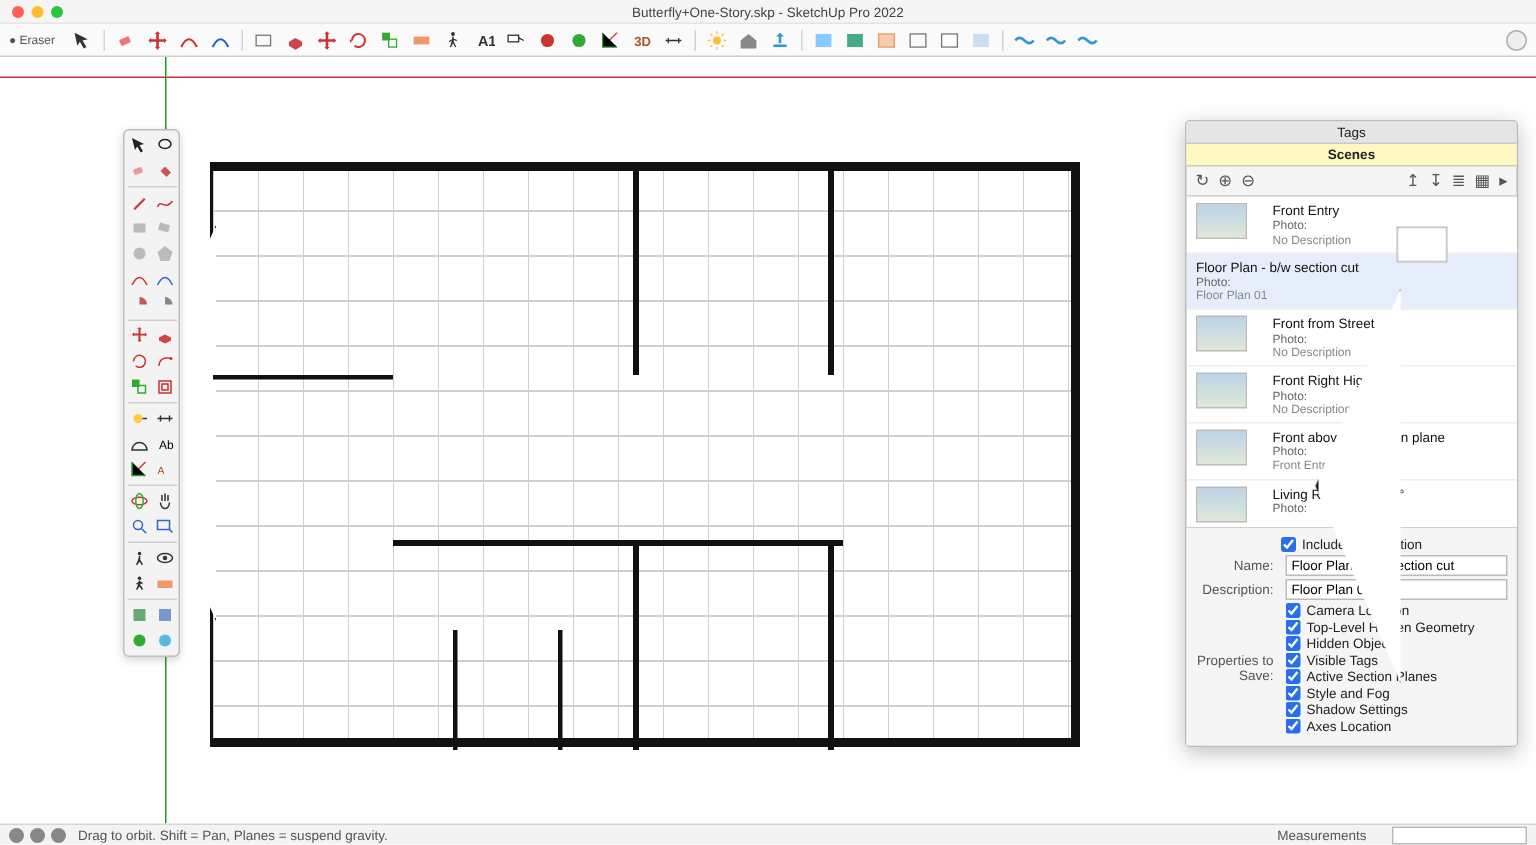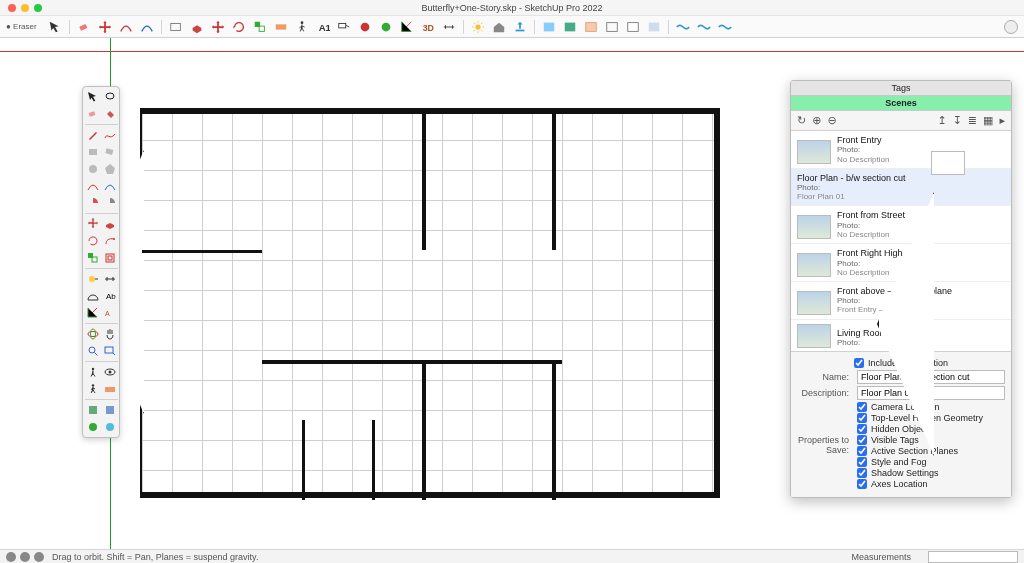--- a/index.html
+++ b/index.html
@@ -38,25 +38,25 @@
 
 .palette { position: absolute; left: 82px; top: 48px; width: 38px; background: #f3f3f3; border: 1px solid #bfbfbf; border-radius: 4px; box-shadow: 0 2px 6px rgba(0,0,0,.18); padding: 2px; display: grid; grid-template-columns: 1fr 1fr; gap: 1px; }
 .palette .cell { width: 16px; height: 16px; display:flex; align-items:center; justify-content:center; border-radius:2px; }
 .palette .hr { grid-column: 1 / -1; height: 1px; background: #cfcfcf; margin: 1px 0; }
 .palette svg { width: 12px; height: 12px; }
 
 
 .panel { position: absolute; right: 12px; top: 42px; width: 222px; height: 418px; background: #f5f5f5; border: 1px solid #bcbcbc; border-radius: 3px; box-shadow: 0 4px 14px rgba(0,0,0,.25); display:flex; flex-direction:column; font-size: 9px; color:#222; }
 .panel-tabs { display:flex; flex-direction:column; }
 .panel-tab { text-align:center; padding:2px 0; background:#e5e5e5; border-bottom:1px solid #c9c9c9; font-size:9px; }
-.panel-tab.active { background:#86efac; font-weight:600; }
+.panel-tab.active { background:#fef9c3; font-weight:600; }
 .scene-tools { display:flex; align-items:center; gap:6px; padding:3px 6px; border-bottom:1px solid #d0d0d0; font-size:11px; color:#555;}
 .scene-tools .spacer { flex:1; }
 .scene-list { flex:1; overflow:auto; background:#fff; }
-.scene { display:flex; gap:6px; padding:4px 6px; border-bottom:1px solid #eee;align-items:flex-end; }
+.scene { display:flex; gap:17px; padding:4px 6px; border-bottom:1px solid #eee; }
 .scene.sel { background:#e7eefb; }
 .thumb { width:34px; height:24px; background:linear-gradient(#bcd3e8,#dfe9d8); border:1px solid #bbb; flex-shrink:0; }
 .thumb.plan { background:#fff; }
 .scene .meta { display:flex; flex-direction:column; line-height:1.15; }
 .scene .t1 { font-size:9px; color:#111; }
 .scene .t2 { font-size:8px; color:#666; }
 .scene .t3 { font-size:8px; color:#888; }
 .panel-opts { padding:4px 6px 6px; border-top:1px solid #d0d0d0; background:#f5f5f5;}
 .optrow { display:flex; align-items:center; gap:4px; margin:2px 0; font-size:9px; }
 .optlabel { width:56px; text-align:right; padding-right:4px; color:#555; flex-shrink:0;}

